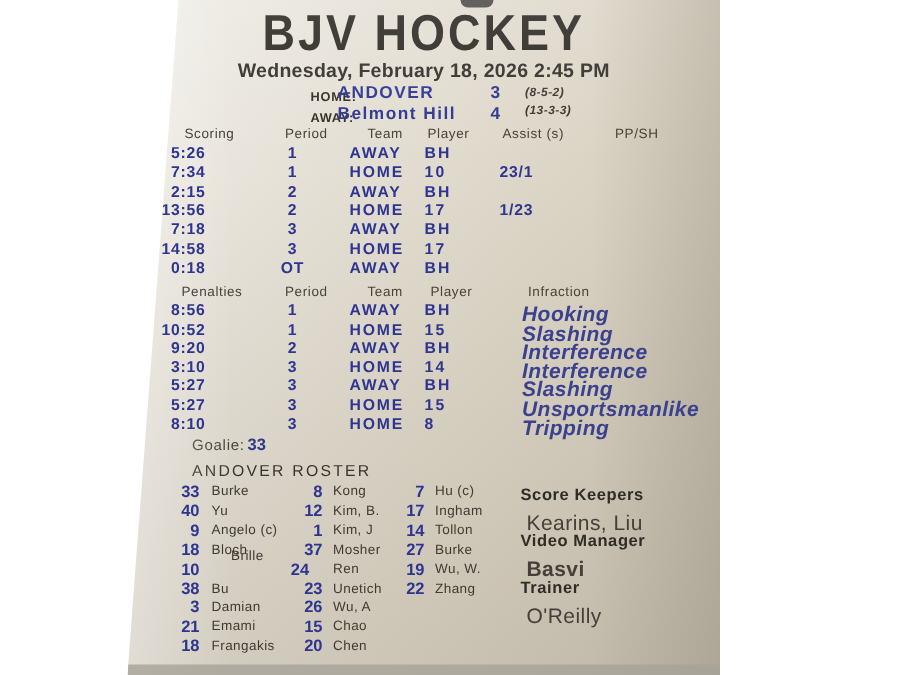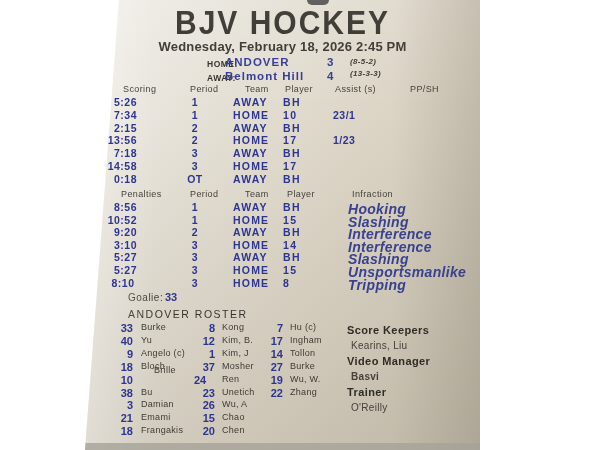--- a/index.html
+++ b/index.html
@@ -23,21 +23,21 @@
   .trec{font-size:8px;font-weight:bold;font-style:italic;color:#3a362e;letter-spacing:.3px;}
   .hdr{font-size:9px;color:#47433b;letter-spacing:.4px;}
   .val{font-size:10.5px;font-weight:bold;color:#2d3590;letter-spacing:.5px;}
   .pen{font-size:14px;font-weight:bold;font-style:italic;color:#3a418f;letter-spacing:.3px;}
   .glbl{font-size:10px;color:#45413a;letter-spacing:.5px;}
   .gnum{font-size:11px;font-weight:bold;color:#2d3590;}
   .rtitle{font-size:10.5px;color:#35322b;letter-spacing:1.5px;}
   .num{font-size:11px;font-weight:bold;color:#2d3590;}
   .name{font-size:9px;color:#3f3b33;letter-spacing:.3px;}
   .role{font-size:11px;font-weight:bold;color:#2f2c26;letter-spacing:.4px;}
-  .sname{font-size:10px;color:#45413a;letter-spacing:.3px;}
+  .sname{font-size:14px;color:#45413a;letter-spacing:.3px;}
 </style>
 </head>
 <body>
 
 <div class="stage">
   <div class="photo">
 
     <span class="clip-mark" style="left:222px;top:0;"></span>
 
     <div class="abs title" style="top:4px;">BJV HOCKEY</div>
@@ -127,21 +127,21 @@
       <span class="abs val" style="left: 0px; top: 251.4px; width: 52px; text-align: right;">5:27</span>
       <span class="abs val" style="left: 100px; top: 251.4px; width: 20px; text-align: center;">3</span>
       <span class="abs val" style="left: 148px; top: 251.4px; letter-spacing: 1.2px;">AWAY</span>
       <span class="abs val" style="left: 198px; top: 251.4px; letter-spacing: 1.5px;">BH</span>
       <span class="abs pen" style="left: 263px; top: 251.4px;">Slashing</span>
       <span class="abs val" style="left: 0px; top: 264px; width: 52px; text-align: right;">5:27</span>
       <span class="abs val" style="left: 100px; top: 264px; width: 20px; text-align: center;">3</span>
       <span class="abs val" style="left: 148px; top: 264px; letter-spacing: 1.2px;">HOME</span>
       <span class="abs val" style="left: 198px; top: 264px; letter-spacing: 1.5px;">15</span>
       <span class="abs pen" style="left: 263px; top: 264px;">Unsportsmanlike</span>
-      <span class="abs val" style="left: 12px; top: 276.6px; width: 52px; text-align: center;">8:10</span>
+      <span class="abs val" style="left: 0px; top: 276.6px; width: 52px; text-align: right;">8:10</span>
       <span class="abs val" style="left: 100px; top: 276.6px; width: 20px; text-align: center;">3</span>
       <span class="abs val" style="left: 148px; top: 276.6px; letter-spacing: 1.2px;">HOME</span>
       <span class="abs val" style="left: 198px; top: 276.6px; letter-spacing: 1.5px;">8</span>
       <span class="abs pen" style="left: 263px; top: 276.6px;">Tripping</span>
       <span class="abs num" style="left: 18px; top: 322px; width: 30px; text-align: right;">33</span>
       <span class="abs name" style="left: 56px; top: 322px; text-align: right;">Burke</span>
       <span class="abs num" style="left: 18px; top: 334.9px; width: 30px; text-align: right;">40</span>
       <span class="abs name" style="left: 56px; top: 334.9px;">Yu</span>
       <span class="abs num" style="left: 18px; top: 347.8px; width: 30px; text-align: right;">9</span>
       <span class="abs name" style="left: 56px; top: 347.8px;">Angelo (c)</span>

